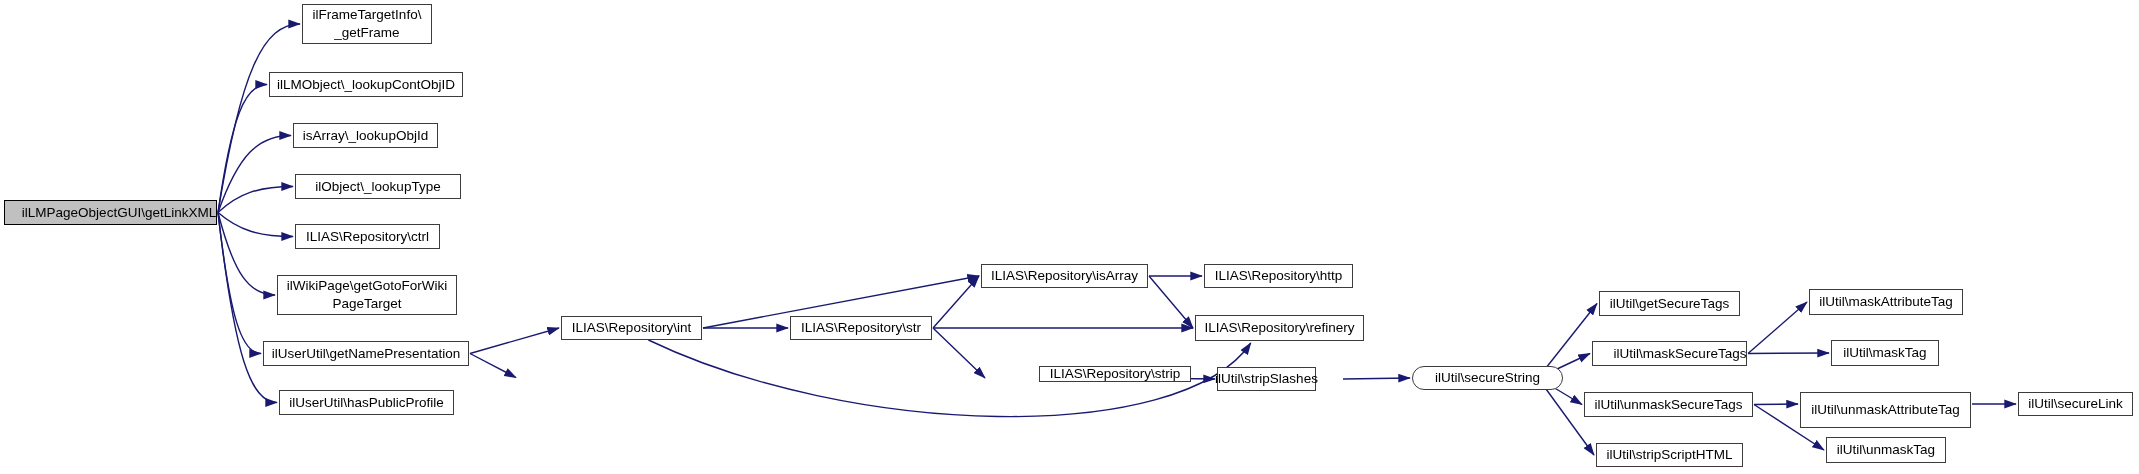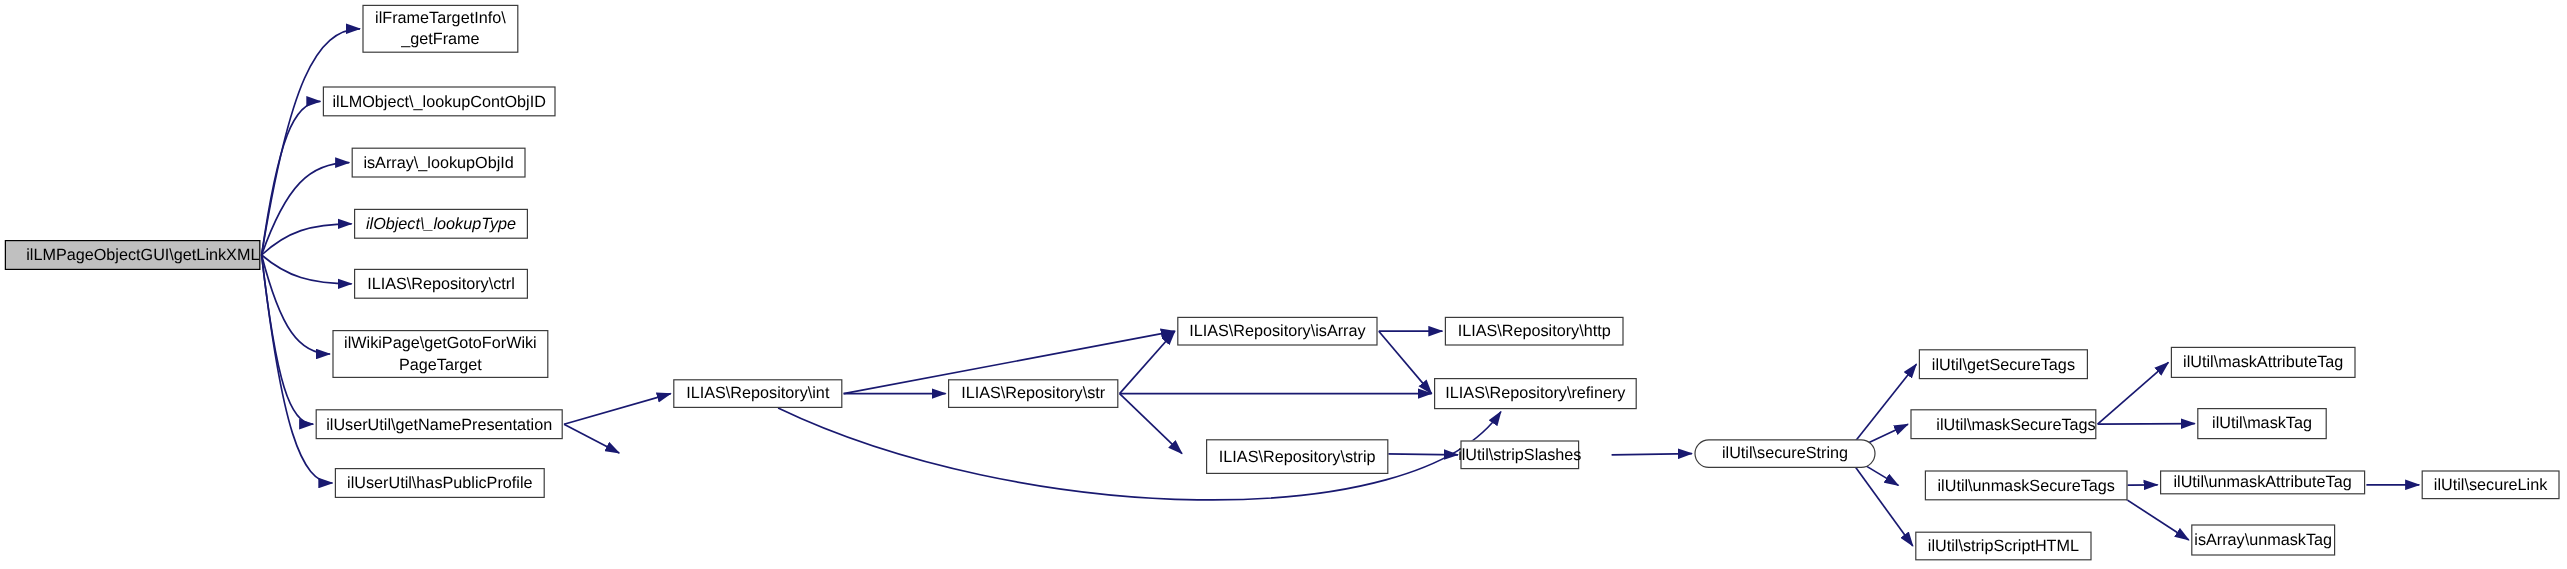--- a/index.html
+++ b/index.html
@@ -90,36 +90,36 @@
         <path class="edge" d="M1754,404.5 L1824,450" marker-end="url(#arrow)"></path>
         <path class="edge" d="M1972,404 L2016,404" marker-end="url(#arrow)"></path>
       </g>
   </svg>
 
 <div class="node root" style="left: 4px; top: 200px; width: 213px; height: 25px; padding-left: 17px;">ilLMPageObjectGUI\getLinkXML</div>
     <div class="node" style="left: 302px; top: 4px; width: 130px; height: 40px;">ilFrameTargetInfo\
 _getFrame</div>
     <div class="node" style="left: 269px; top: 72px; width: 194px; height: 25px;">ilLMObject\_lookupContObjID</div>
     <div class="node" style="left: 293px; top: 123px; width: 145px; height: 25px;">isArray\_lookupObjId</div>
-    <div class="node" style="left: 295px; top: 174px; width: 145px; height: 25px; font-style: italic;">ilObject\_lookupType</div>
+    <div class="node" style="left: 295px; top: 174px; width: 166px; height: 25px;">ilObject\_lookupType</div>
     <div class="node" style="left: 295px; top: 224px; width: 145px; height: 25px;">ILIAS\Repository\ctrl</div>
     <div class="node" style="left: 277px; top: 275px; width: 180px; height: 40px;">ilWikiPage\getGotoForWiki
 PageTarget</div>
     <div class="node" style="left: 263px; top: 341px; width: 206px; height: 25px;">ilUserUtil\getNamePresentation</div>
     <div class="node" style="left: 279px; top: 390px; width: 175px; height: 25px;">ilUserUtil\hasPublicProfile</div>
     <div class="node" style="left: 561px; top: 316px; width: 141px; height: 24px;">ILIAS\Repository\int</div>
     <div class="node" style="left: 790px; top: 316px; width: 142px; height: 24px;">ILIAS\Repository\str</div>
     <div class="node" style="left: 981px; top: 264px; width: 167px; height: 24px;">ILIAS\Repository\isArray</div>
     <div class="node" style="left: 1204px; top: 264px; width: 149px; height: 24px;">ILIAS\Repository\http</div>
     <div class="node" style="left: 1195px; top: 315px; width: 169px; height: 26px;">ILIAS\Repository\refinery</div>
-    <div class="node" style="left: 1005px; top: 366px; width: 152px; height: 29px;">ILIAS\Repository\strip</div>
+    <div class="node" style="left: 1039px; top: 366px; width: 152px; height: 16px;">ILIAS\Repository\strip</div>
     <div class="node" style="left: 1217px; top: 367px; width: 99px; height: 24px;">ilUtil\stripSlashes</div>
     <div class="node" style="left: 1412px; top: 366px; width: 151px; height: 24px; border-radius: 12px;">ilUtil\secureString</div>
     <div class="node" style="left: 1599px; top: 291px; width: 141px; height: 25px;">ilUtil\getSecureTags</div>
     <div class="node" style="left: 1592px; top: 341px; width: 155px; height: 25px; padding-left: 21px;">ilUtil\maskSecureTags</div>
-    <div class="node" style="left: 1584px; top: 392px; width: 169px; height: 25px; margin-left: 20px;">ilUtil\unmaskSecureTags</div>
+    <div class="node" style="left: 1584px; top: 392px; width: 169px; height: 25px;">ilUtil\unmaskSecureTags</div>
     <div class="node" style="left: 1596px; top: 443px; width: 147px; height: 24px;">ilUtil\stripScriptHTML</div>
     <div class="node" style="left: 1809px; top: 289px; width: 154px; height: 26px; text-align: right;">ilUtil\maskAttributeTag</div>
     <div class="node" style="left: 1831px; top: 340px; width: 108px; height: 26px;">ilUtil\maskTag</div>
-    <div class="node" style="left: 1800px; top: 392px; width: 171px; height: 20px;">ilUtil\unmaskAttributeTag</div>
-    <div class="node" style="left: 1826px; top: 437px; width: 120px; height: 26px;">isArray\unmaskTag</div>
+    <div class="node" style="left: 1800px; top: 392px; width: 171px; height: 36px;">ilUtil\unmaskAttributeTag</div>
+    <div class="node" style="left: 1826px; top: 437px; width: 120px; height: 26px;">ilUtil\unmaskTag</div>
     <div class="node" style="left: 2018px; top: 392px; width: 115px; height: 24px;">ilUtil\secureLink</div>
   </div>
 
 </body></html>

